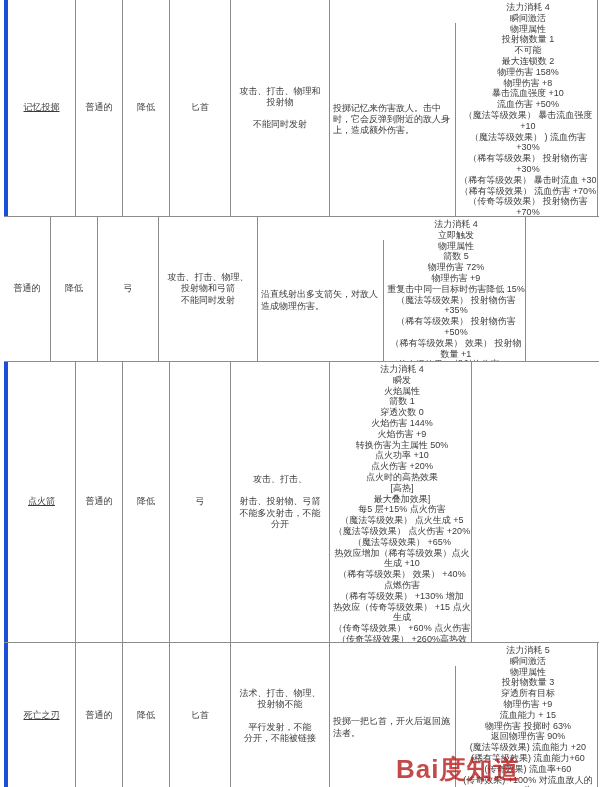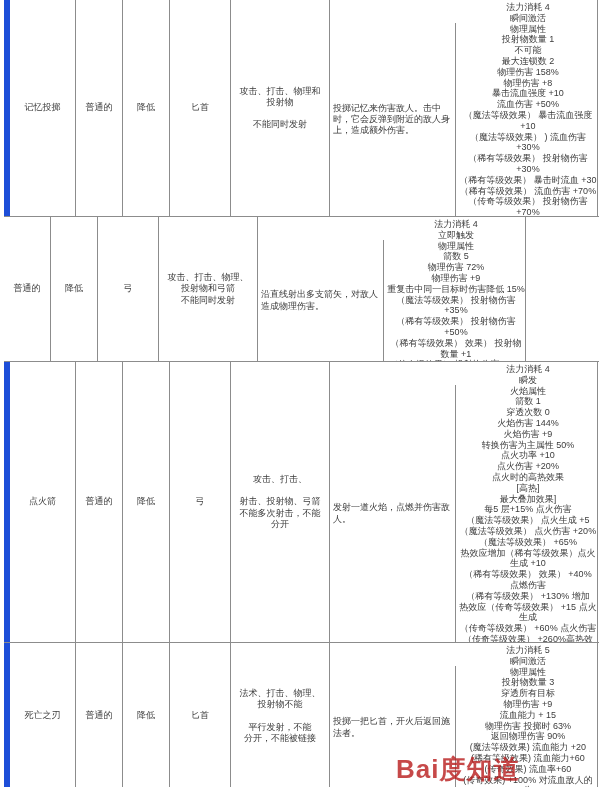--- a/index.html
+++ b/index.html
@@ -7,21 +7,21 @@
     width:600px;height:787px;overflow:hidden;position:relative;
     background:#ffffff;color:#3b3b3b;
     font-family:"Liberation Sans","DejaVu Sans",sans-serif;
   }
   .table{position:absolute;left:4px;top:0;width:595px;}
   .row{display:flex;border-bottom:1px solid #8c8c8c;}
   .cell{
     box-sizing:border-box;border-right:1px solid #8c8c8c;
     overflow:hidden;font-size:9px;line-height:1.25;
   }
-  .cell.first{border-left:6px solid #1d4ed8;}
+  .cell.first{border-left:4px solid #1d4ed8;text-decoration:underline;}
   .c1{width:72px;} .c2{width:47px;} .c3{width:47px;} .c4{width:61px;}
   .c5{width:99px;} .c6{width:126px;} .c7{width:142px;}
   .center{display:flex;align-items:center;justify-content:center;text-align:center;}
   .tags{white-space:pre-line;padding:0 5px;}
   .desc{display:flex;align-items:center;text-align:left;padding:0 3px;margin-top:23px;}
   .desc span{white-space:pre-line;}
   .stats{white-space:pre-line;text-align:center;padding:2px 0 0 3px;line-height:1.2;}
   .r1{height:216px;} .r2{height:144px;} .r3{height:280px;} .r4{height:146px;border-bottom:none;}
   .watermark{
     position:absolute;left:396px;top:752px;
@@ -91,23 +91,20 @@
 
   <div class="row r3">
     <div class="cell c1 first center">点火箭</div>
     <div class="cell c2 center">普通的</div>
     <div class="cell c3 center">降低</div>
     <div class="cell c4 center">弓</div>
     <div class="cell c5 center tags">攻击、打击、
 
 射击、投射物、弓箭不能多次射击，不能
 分开</div>
-    <div class="cell c6 desc">
-        <span>发射一道火焰，点燃并伤害敌人。</span>
-      </div>
     <div class="cell c7 stats">法力消耗 4
 瞬发
 火焰属性
 箭数 1
 穿透次数 0
 火焰伤害 144%
 火焰伤害 +9
 转换伤害为主属性 50%
 点火功率 +10
 点火伤害 +20%

